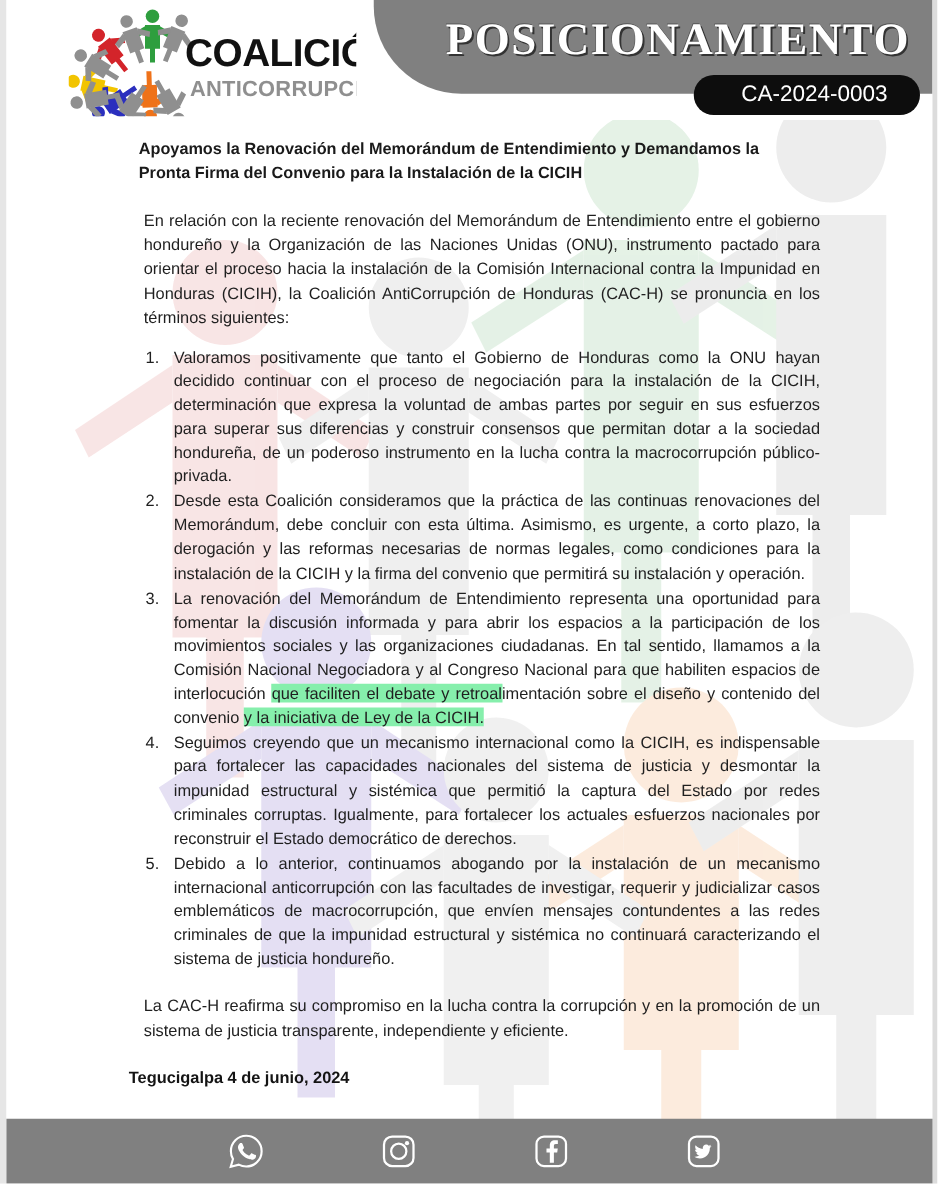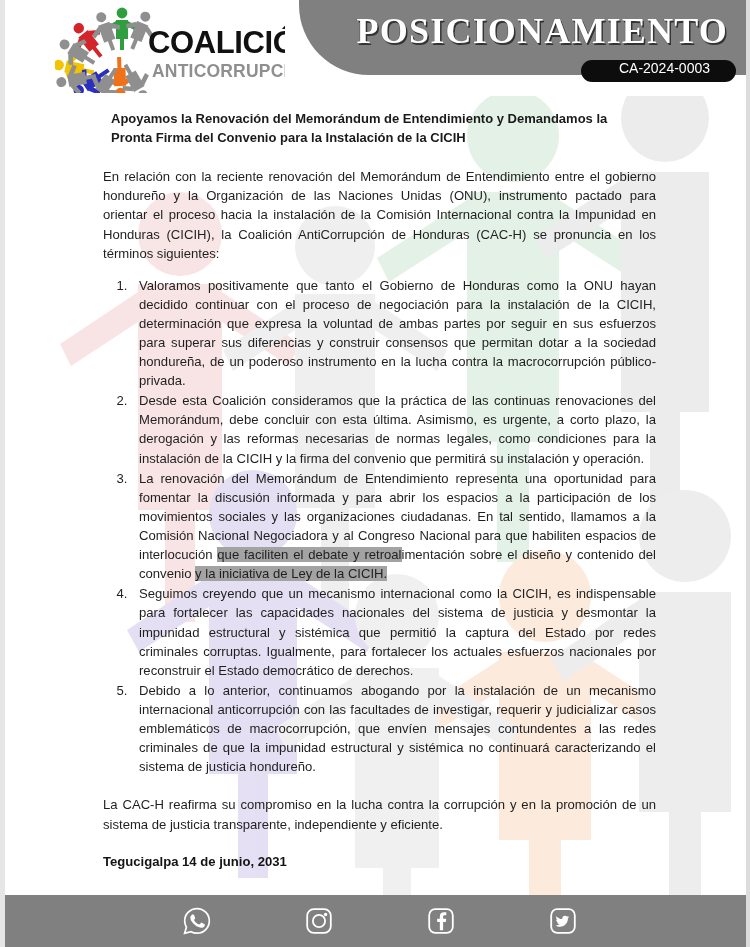--- a/index.html
+++ b/index.html
@@ -52,22 +52,22 @@
     letter-spacing:1.2px;
     color:#ffffff;
     text-shadow:1.5px 1.5px 0 #333, -0.5px -0.5px 0 #555;
     z-index:4;
   }
   .doc-code{
     position:absolute;
     right:10px;top:60px;
     background:#0d0d0d;
     color:#ffffff;
-    font-size:14px;
-    padding:0 26px 6px 38px;
+    font-size:18px;
+    padding:5px 26px 6px 38px;
     border-radius:16px;
     z-index:5;
     white-space:nowrap;
     text-align:right;
   }
   .logo{
     position:absolute;
     left:50px;top:5px;
     width:230px;height:88px;
     z-index:4;
@@ -84,39 +84,39 @@
   .doc-title{
     margin:14px 0 0 0;
     text-align:left;
     font-size:13px;
     font-weight:bold;
     line-height:1.45;
     color:#1a1a1a;
     padding:0 8px;
   }
   p.para{
-    margin:19px 0 0 0;
+    margin:19px 0 0 12px;
     font-size:13.1px;
     line-height:1.48;
     text-align:justify;
     color:#1f1f1f;
   }
   ol.points{
     margin:12px 0 0 0;
     padding-left:28px;
     font-size:13.1px;
     line-height:1.46;
   }
   ol.points li{
     text-align:justify;
     margin-bottom:1px;
     padding-left:8px;
     color:#1f1f1f;
   }
-  .hl{ background:#a3a3a3; }
+  .hl{ background:#86efac; }
   .closing{ margin-top:22px; }
   .date{
     margin:20px 0 0 0;
     font-size:13.1px;
     font-weight:bold;
     color:#141414;
   }
 
   
   .footer{
@@ -302,21 +302,21 @@
     <ol class="points">
       <li>Valoramos positivamente que tanto el Gobierno de Honduras como la ONU hayan decidido continuar con el proceso de negociación para la instalación de la CICIH, determinación que expresa la voluntad de ambas partes por seguir en sus esfuerzos para superar sus diferencias y construir consensos que permitan dotar a la sociedad hondureña, de un poderoso instrumento en la lucha contra la macrocorrupción público-privada.</li>
       <li>Desde esta Coalición consideramos que la práctica de las continuas renovaciones del Memorándum, debe concluir con esta última. Asimismo, es urgente, a corto plazo, la derogación y las reformas necesarias de normas legales, como condiciones para la instalación de la CICIH y la firma del convenio que permitirá su instalación y operación.</li>
       <li><span>La renovación del Memorándum de Entendimiento representa una oportunidad para fomentar la discusión informada y para abrir los espacios a la participación de los movimientos sociales y las organizaciones ciudadanas. En tal sentido, llamamos a la Comisión Nacional Negociadora y al Congreso Nacional para que habiliten espacios de interlocución </span><span class="hl">que faciliten el debate y retroal</span><span>imentación sobre el diseño </span><span>y contenido del convenio </span><span class="hl">y la iniciativa de Ley de la CICIH.</span></li>
       <li>Seguimos creyendo que un mecanismo internacional como la CICIH, es indispensable para fortalecer las capacidades nacionales del sistema de justicia y desmontar la impunidad estructural y sistémica que permitió la captura del Estado por redes criminales corruptas. Igualmente, para fortalecer los actuales esfuerzos nacionales por reconstruir el Estado democrático de derechos.</li>
       <li>Debido a lo anterior, continuamos abogando por la instalación de un mecanismo internacional anticorrupción con las facultades de investigar, requerir y judicializar casos emblemáticos de macrocorrupción, que envíen mensajes contundentes a las redes criminales de que la impunidad estructural y sistémica no continuará caracterizando el sistema de justicia hondureño.</li>
     </ol>
 
     <p class="para closing">La CAC-H reafirma su compromiso en la lucha contra la corrupción y en la promoción de un sistema de justicia transparente, independiente y eficiente.</p>
 
-    <p class="date">Tegucigalpa 14 de junio, 2031</p>
+    <p class="date">Tegucigalpa 4 de junio, 2024</p>
   </div>
 
   <div class="footer">
 
     <div class="social" title="WhatsApp">
       <svg width="30" height="30" viewBox="0 0 30 30" aria-hidden="true">
         <path d="M15 2.6c-6.8 0-12.3 5.5-12.3 12.3 0 2.3.6 4.4 1.7 6.3L2.6 27.4l6.4-1.7c1.8 1 3.8 1.5 6 1.5 6.8 0 12.3-5.5 12.3-12.3S21.8 2.6 15 2.6z" fill="none" stroke="#ffffff" stroke-width="1.7"></path>
         <path d="M11.3 9.4c-.3-.7-.6-.7-.9-.7h-.7c-.3 0-.8.1-1.2.6-.4.5-1.5 1.5-1.5 3.6s1.6 4.2 1.8 4.5c.2.3 3 4.7 7.4 6.4 3.7 1.4 4.4 1.1 5.2 1.1.8-.1 2.6-1 2.9-2.1.4-1 .4-1.9.3-2.1-.1-.2-.4-.3-.8-.5s-2.6-1.3-3-1.4c-.4-.2-.7-.2-1 .2-.3.4-1.1 1.4-1.4 1.7-.3.3-.5.3-.9.1-.4-.2-1.8-.7-3.5-2.1-1.3-1.1-2.2-2.6-2.4-3-.2-.4 0-.6.2-.8.2-.2.4-.5.6-.7.2-.2.3-.4.4-.7.1-.3.1-.5 0-.7-.1-.2-.9-2.3-1.2-3z" fill="#ffffff" transform="scale(0.82) translate(3.2,1.6)"></path>
       </svg>
     </div>

